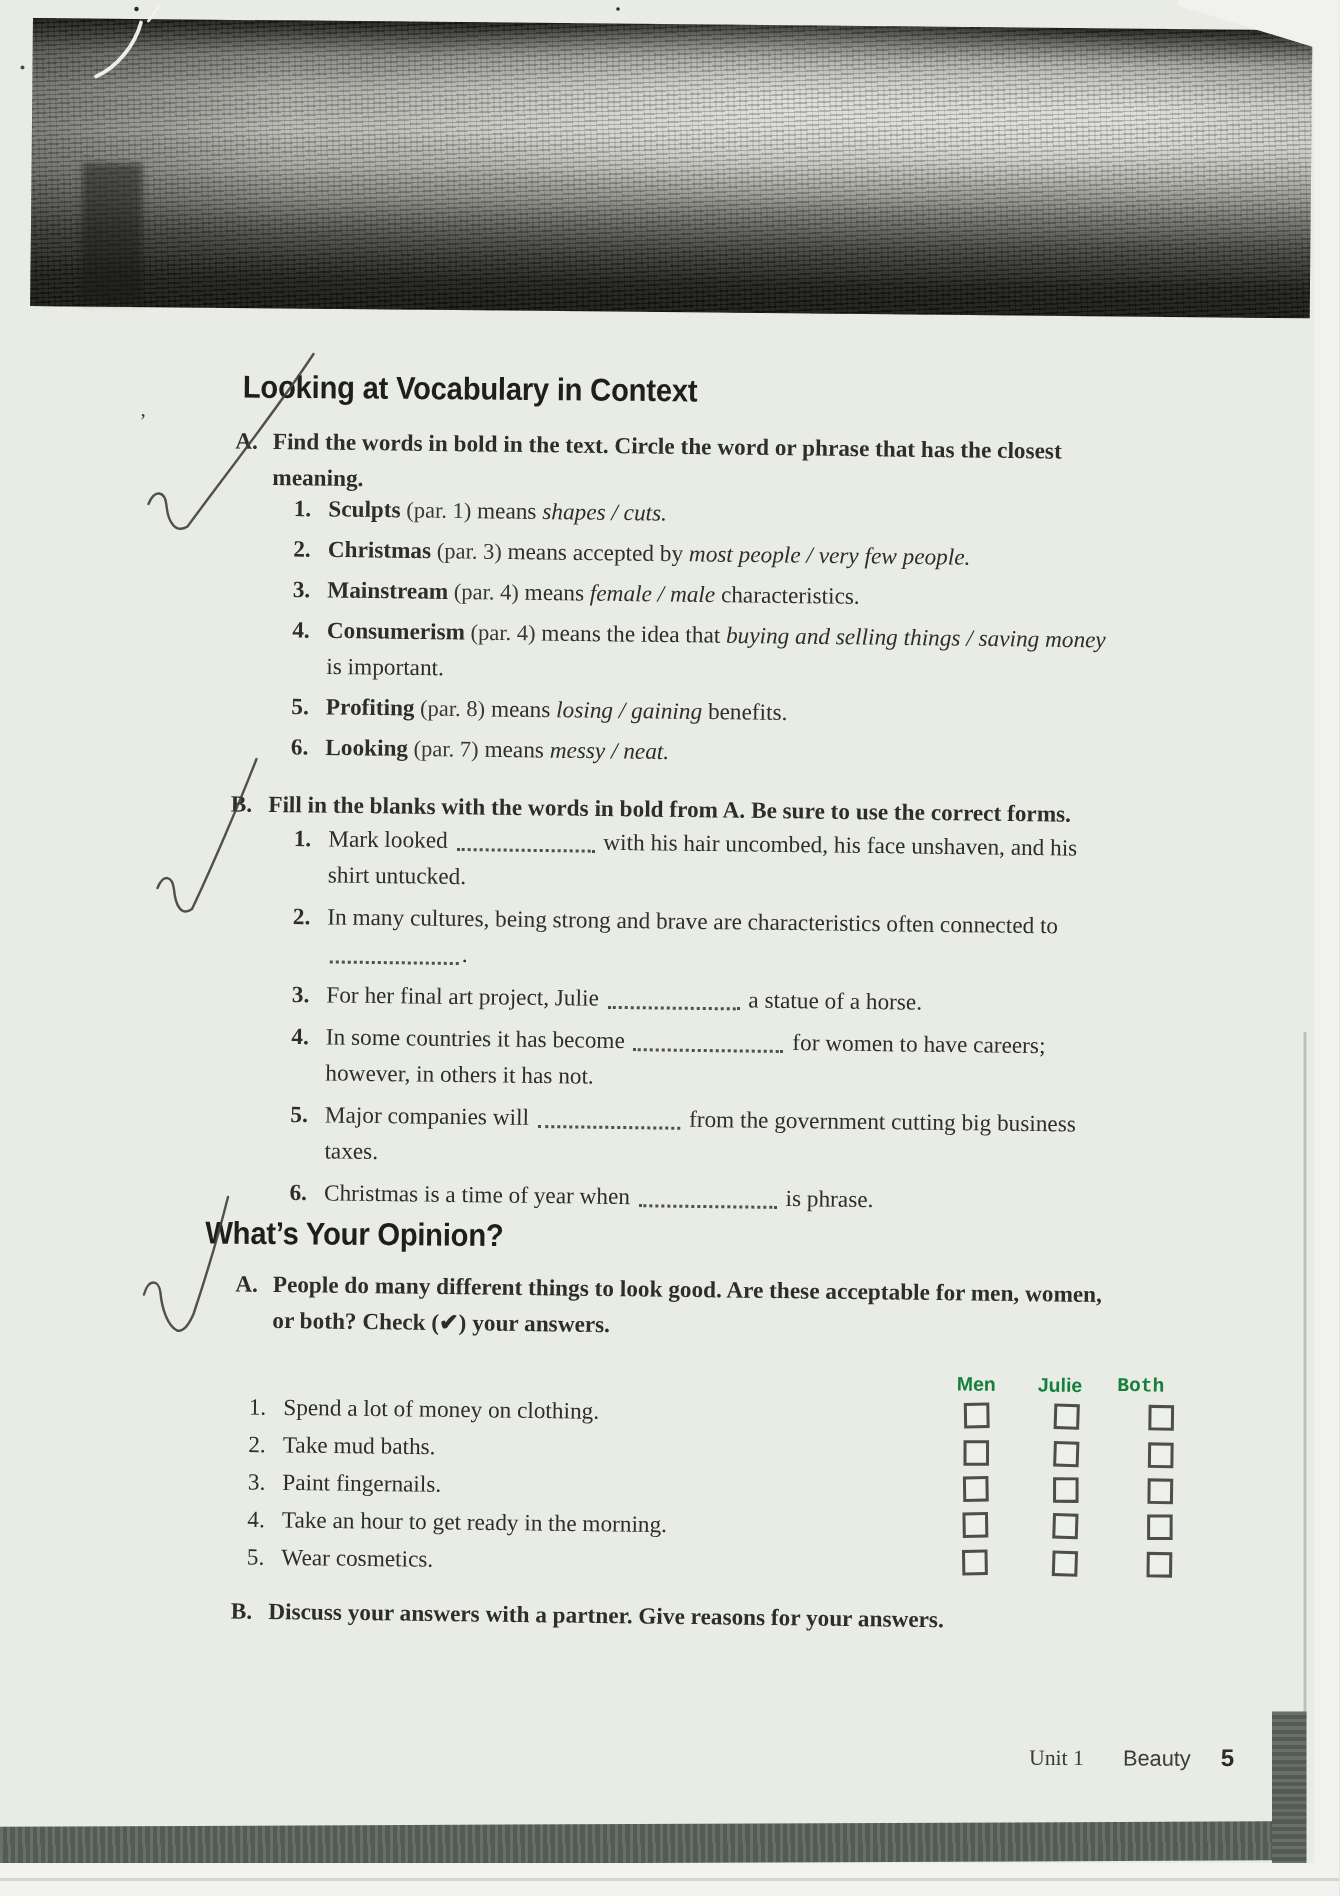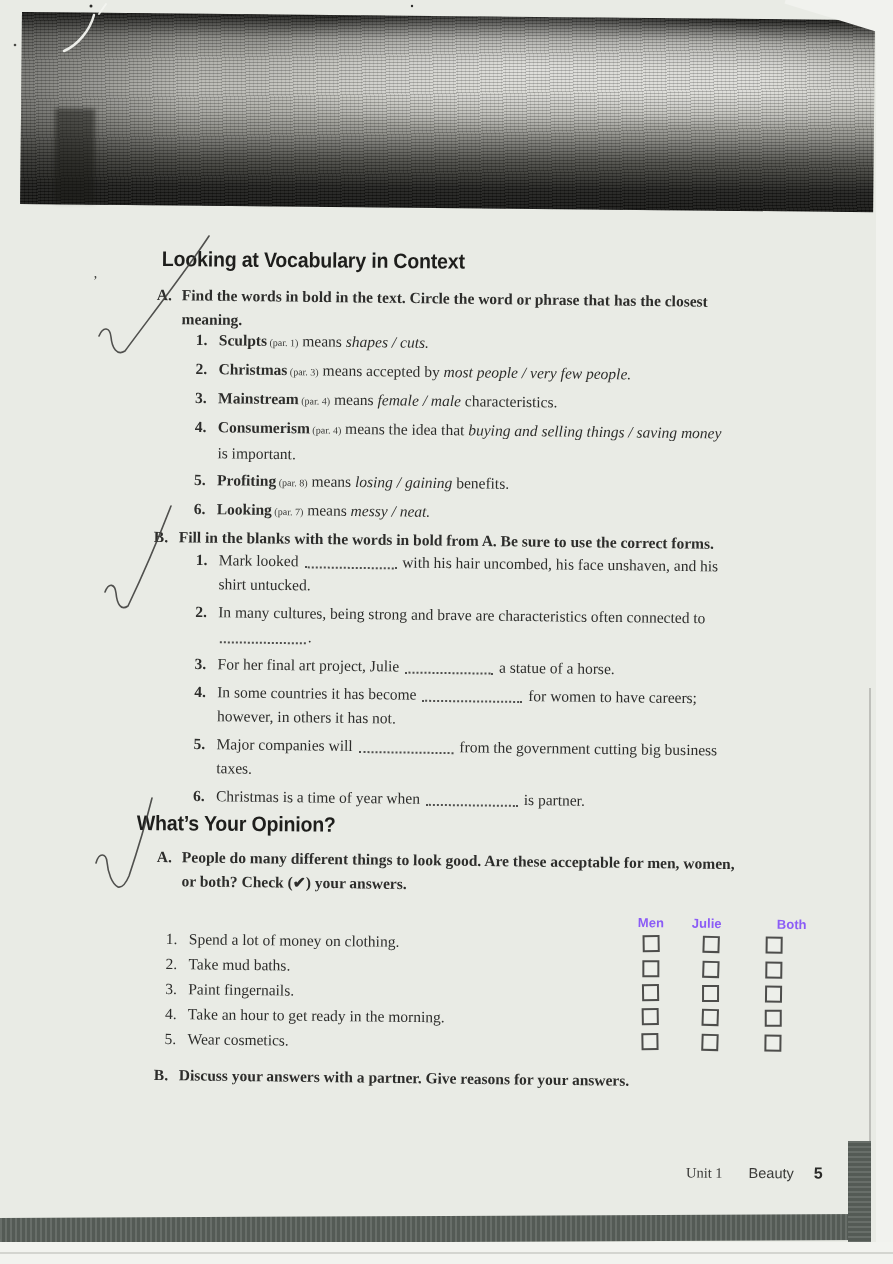--- a/index.html
+++ b/index.html
@@ -45,26 +45,26 @@
   .list{position:absolute;}
   #vocab-a-list{left:196px;top:328px;width:615px;}
   #vocab-b-list{left:196px;top:548px;width:618px;}
   #opinion-list{left:166px;top:927px;width:475px;}
   .vi,.fi,.oi{position:relative;padding-left:23px;}
   .vi{margin-bottom:3px;} .fi{margin-bottom:4px;} .oi{margin-bottom:1px;}
   .num{position:absolute;left:0;top:0;font-weight:700;}
   .oi .num{font-weight:400;}
   .run-b{font-weight:700;}
   .run-i{font-style:italic;}
-  .run-p{font-size:10px;color:#383836;}
+  .run-p{font-size:15px;color:#383836;}
   .blank{display:inline-block;height:12px;border-bottom:2px dotted #4f4f4d;vertical-align:-2px;margin:0 2px;}
 
   
   #cbgrid{position:absolute;left:637px;top:915px;width:175px;height:148px;transform:rotate(.7deg);transform-origin:0 0;}
-  .cbh{position:absolute;top:0;font:700 13px/16px "Liberation Sans",sans-serif;color:#8b5cf6;}
+  .cbh{position:absolute;top:0;font:700 13px/16px "Liberation Sans",sans-serif;color:#15803d;}
   .cb{position:absolute;width:17px;height:17px;border:2px solid #4d4d4b;box-sizing:border-box;
       background:rgba(252,252,250,.25);}
   .cb:nth-of-type(3n+1){transform:rotate(-1.6deg);}
   .cb:nth-of-type(3n+2){transform:rotate(1.1deg);}
   .cb:nth-of-type(4n+3){transform:rotate(-.6deg);}
 
   
   #footer{position:absolute;left:686px;top:1164px;display:flex;align-items:baseline;z-index:5;
       font:400 14.5px "Liberation Sans",sans-serif;color:#3a3a38;transform:rotate(.4deg);}
   #f-unit{margin-right:10px;font-family:Liberation Serif, serif;} #f-chap{margin-right:20px;margin-left:16px;}
@@ -104,42 +104,42 @@
     <span class="plabel">B.</span>
     <span class="ptext"><span class="run-b">Fill in the blanks with the words in bold from A. Be sure to use the correct forms.</span></span>
   </div>
 
   <div class="list tilt" id="vocab-b-list">
       <div class="fi"><span class="num">1.</span><span class="body"><span class="run-n">Mark looked </span><span class="blank" style="width: 92px;"></span><span class="run-n"> with his hair uncombed, his face unshaven, and his</span><br><span class="run-n">shirt untucked.</span></span></div>
       <div class="fi"><span class="num">2.</span><span class="body"><span class="run-n">In many cultures, being strong and brave are characteristics often connected to</span><br><span class="blank" style="width: 86px;"></span><span class="run-n">.</span></span></div>
       <div class="fi"><span class="num">3.</span><span class="body"><span class="run-n">For her final art project, Julie </span><span class="blank" style="width: 88px;"></span><span class="run-n"> a statue of a horse.</span></span></div>
       <div class="fi"><span class="num">4.</span><span class="body"><span class="run-n">In some countries it has become </span><span class="blank" style="width: 100px;"></span><span class="run-n"> for women to have careers;</span><br><span class="run-n">however, in others it has not.</span></span></div>
       <div class="fi"><span class="num">5.</span><span class="body"><span class="run-n">Major companies will </span><span class="blank" style="width: 95px;"></span><span class="run-n"> from the government cutting big business</span><br><span class="run-n">taxes.</span></span></div>
-      <div class="fi"><span class="num">6.</span><span class="body"><span class="run-n">Christmas is a time of year when </span><span class="blank" style="width: 92px;"></span><span class="run-n"> is partner.</span></span></div>
+      <div class="fi"><span class="num">6.</span><span class="body"><span class="run-n">Christmas is a time of year when </span><span class="blank" style="width: 92px;"></span><span class="run-n"> is phrase.</span></span></div>
     </div>
 
   <h1 class="h" id="h-opinion">What’s Your Opinion?</h1>
 
   <div class="intro tilt" id="opinion-a">
     <span class="plabel">A.</span>
     <span class="ptext"><span class="run-n">People do many different things to look good. Are these acceptable for men, women,</span><br><span class="run-n">or both? Check (</span><span class="run-b">✔</span><span class="run-n">) your answers.</span></span>
   </div>
 
   <div class="list tilt" id="opinion-list">
       <div class="oi"><span class="num">1.</span><span class="body">Spend a lot of money on clothing.</span></div>
       <div class="oi"><span class="num">2.</span><span class="body">Take mud baths.</span></div>
       <div class="oi"><span class="num">3.</span><span class="body">Paint fingernails.</span></div>
       <div class="oi"><span class="num">4.</span><span class="body">Take an hour to get ready in the morning.</span></div>
       <div class="oi"><span class="num">5.</span><span class="body">Wear cosmetics.</span></div>
     </div>
 
   <div id="cbgrid">
       <span class="cbh" style="left: 1px;">Men</span>
       <span class="cbh" style="left: 55px;">Julie</span>
-      <span class="cbh" style="left: 140px;">Both</span>
+      <span class="cbh" style="left: 108px; font-family: Liberation Mono, monospace;">Both</span>
       <span class="cb" style="left: 6px; top: 20px;"></span>
       <span class="cb" style="left: 66px; top: 20px;"></span>
       <span class="cb" style="left: 129px; top: 20px;"></span>
       <span class="cb" style="left: 6px; top: 45px;"></span>
       <span class="cb" style="left: 66px; top: 45px;"></span>
       <span class="cb" style="left: 129px; top: 45px;"></span>
       <span class="cb" style="left: 6px; top: 69px;"></span>
       <span class="cb" style="left: 66px; top: 69px;"></span>
       <span class="cb" style="left: 129px; top: 69px;"></span>
       <span class="cb" style="left: 6px; top: 93px;"></span>

